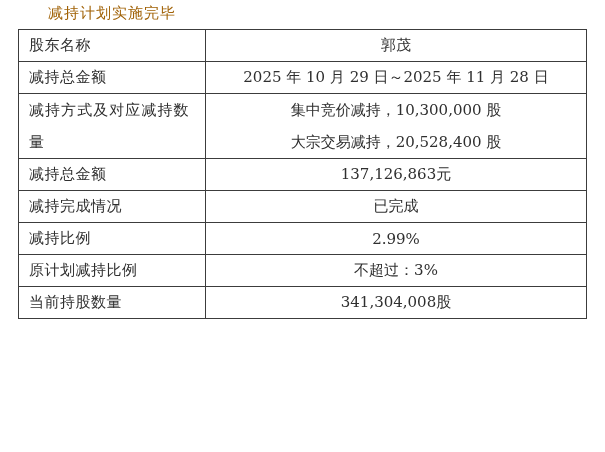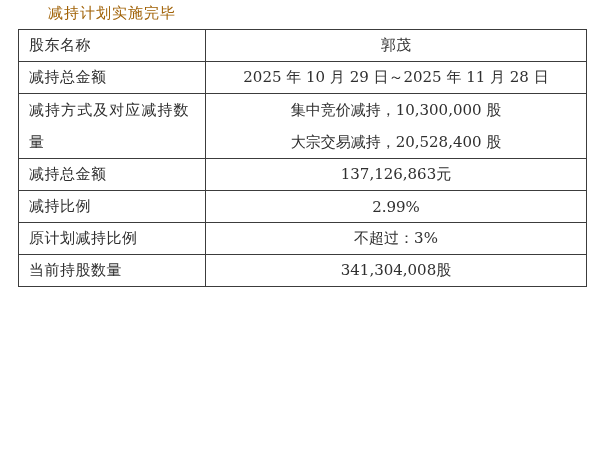--- a/index.html
+++ b/index.html
@@ -87,20 +87,24 @@
       <td class="cell-value">
         <span class="value-line">集中竞价减持，10,300,000 股</span>
         <span class="value-line">大宗交易减持，20,528,400 股</span>
       </td>
     </tr>
     <tr class="row-single">
       <th class="cell-label">减持总金额</th>
       <td class="cell-value">137,126,863元</td>
     </tr>
     <tr class="row-single">
+      <th class="cell-label">减持完成情况</th>
+      <td class="cell-value">已完成</td>
+    </tr>
+    <tr class="row-single">
       <th class="cell-label">减持比例</th>
       <td class="cell-value">2.99%</td>
     </tr>
     <tr class="row-single">
       <th class="cell-label">原计划减持比例</th>
       <td class="cell-value">不超过：3%</td>
     </tr>
     <tr class="row-single">
       <th class="cell-label">当前持股数量</th>
       <td class="cell-value">341,304,008股</td>

